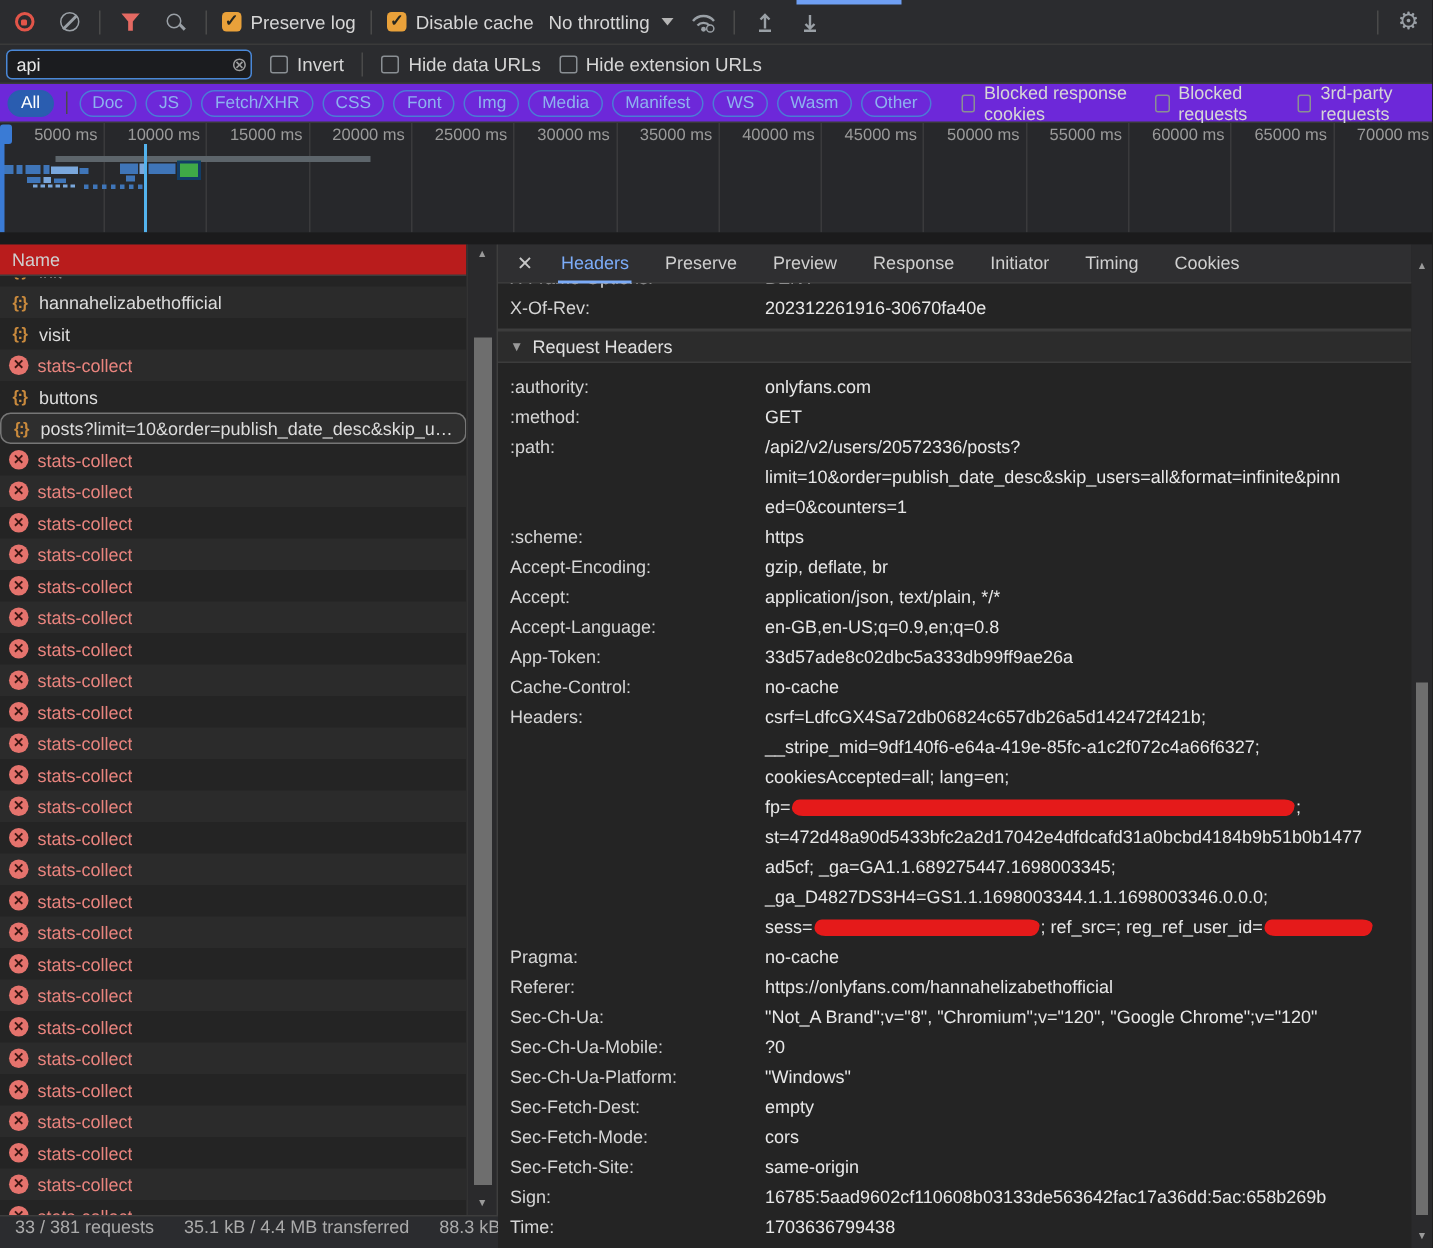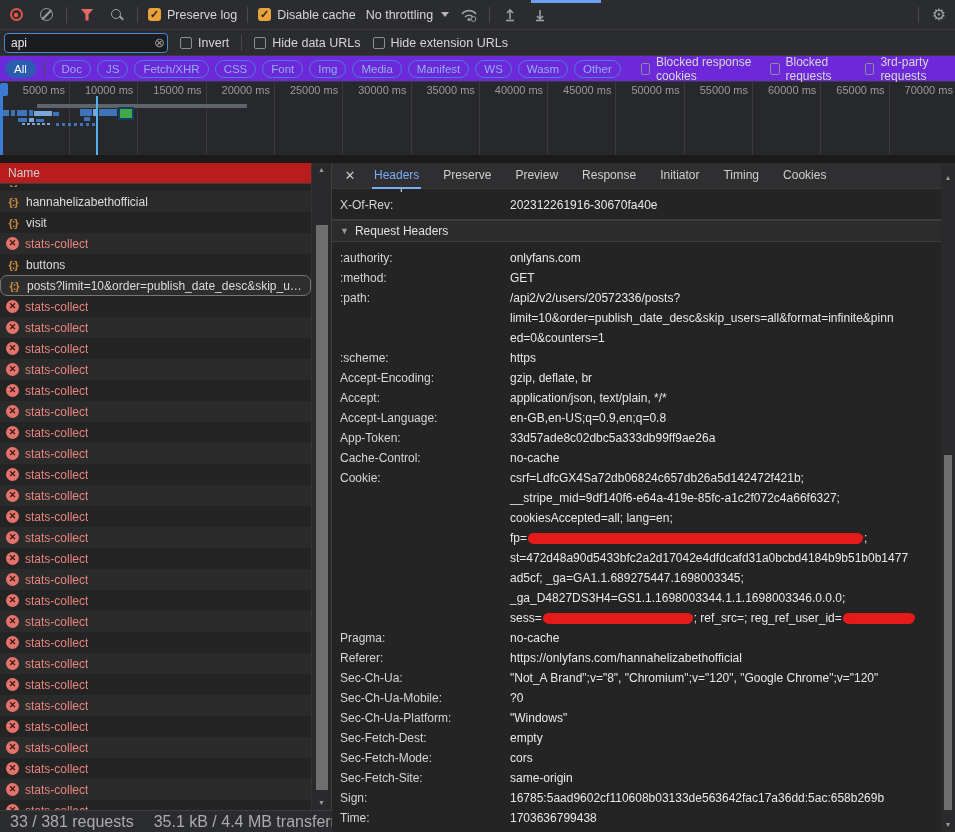--- a/index.html
+++ b/index.html
@@ -74,21 +74,21 @@
   .vs-left { left:311px; top:163px; width:20px; height:647px; border-left:1px solid #333; }
   .vs-right { left:941px; top:163px; width:14px; height:669px; }
   .vs-arrow { position:absolute; left:0; width:100%; text-align:center; color:#9a9a9a; font-size:7px; line-height:10px; cursor:pointer; }
   .vs-thumb { position:absolute; background:#6e6e6e; cursor:pointer; }
   .vs-left .vs-thumb { left:4px; width:12px; top:62px; height:565px; }
   .vs-right .vs-thumb { left:3px; width:8px; top:292px; height:355px; }
 
   .panel-divider { position:absolute; left:331px; top:163px; width:1px; height:669px; background:#3e3e3e; }
 
   
-  .statusbar { position:absolute; left:0; top:810px; width:332px; height:22px; background:#2b2c2f; border-top:1px solid #3d3d3d; display:flex; align-items:center; color:#ababab; font-size:16px; }
+  .statusbar { position:absolute; left:0; top:810px; width:332px; height:22px; background:#2b2c2f; border-top:1px solid #3d3d3d; display:flex; align-items:flex-start; color:#ababab; font-size:12px; }
   .statusbar .item { padding:0 10px; white-space:nowrap; }
   .statusbar .sep { width:1px; height:14px; background:#4a4a4a; }
 
   
   .detail { position:absolute; left:332px; top:163px; width:609px; height:669px; background:#242424; }
   .tabbar { position:absolute; left:0; top:0; width:100%; height:26px; background:#2f2f31; border-bottom:1px solid #3a3a3a; display:flex; align-items:center; gap:4px; padding:0 8px; }
   .close-x { color:#c8c8c8; font-size:13px; width:20px; text-align:center; cursor:pointer; }
   .tab { padding:0 10px; height:26px; line-height:25px; color:#cfcfcf; font-size:12px; cursor:pointer; position:relative; white-space:nowrap; }
   .tab.selected { color:#7cacf8; }
   .tab.selected::after { content:""; position:absolute; left:8px; right:8px; bottom:0; height:2px; background:#7cacf8; }
@@ -500,21 +500,21 @@
             <span class="vline"><span>33d57ade8c02dbc5a333db99ff9ae26a</span></span>
           </span>
         </div>
         <div class="hdr-row">
           <span class="hname">Cache-Control:</span>
           <span class="hval">
             <span class="vline"><span>no-cache</span></span>
           </span>
         </div>
         <div class="hdr-row">
-          <span class="hname">Cookie:</span>
+          <span class="hname">Headers:</span>
           <span class="hval">
             <span class="vline"><span>csrf=LdfcGX4Sa72db06824c657db26a5d142472f421b;</span></span>
             <span class="vline"><span>__stripe_mid=9df140f6-e64a-419e-85fc-a1c2f072c4a66f6327;</span></span>
             <span class="vline"><span>cookiesAccepted=all; lang=en;</span></span>
             <span class="vline"><span>fp=</span><span class="redact" style="width: 335px;"></span><span>;</span></span>
             <span class="vline"><span>st=472d48a90d5433bfc2a2d17042e4dfdcafd31a0bcbd4184b9b51b0b1477</span></span>
             <span class="vline"><span>ad5cf; _ga=GA1.1.689275447.1698003345;</span></span>
             <span class="vline"><span>_ga_D4827DS3H4=GS1.1.1698003344.1.1.1698003346.0.0.0;</span></span>
             <span class="vline"><span>sess=</span><span class="redact" style="width: 150px;"></span><span>; ref_src=; reg_ref_user_id=</span><span class="redact" style="width: 72px;"></span></span>
           </span>

